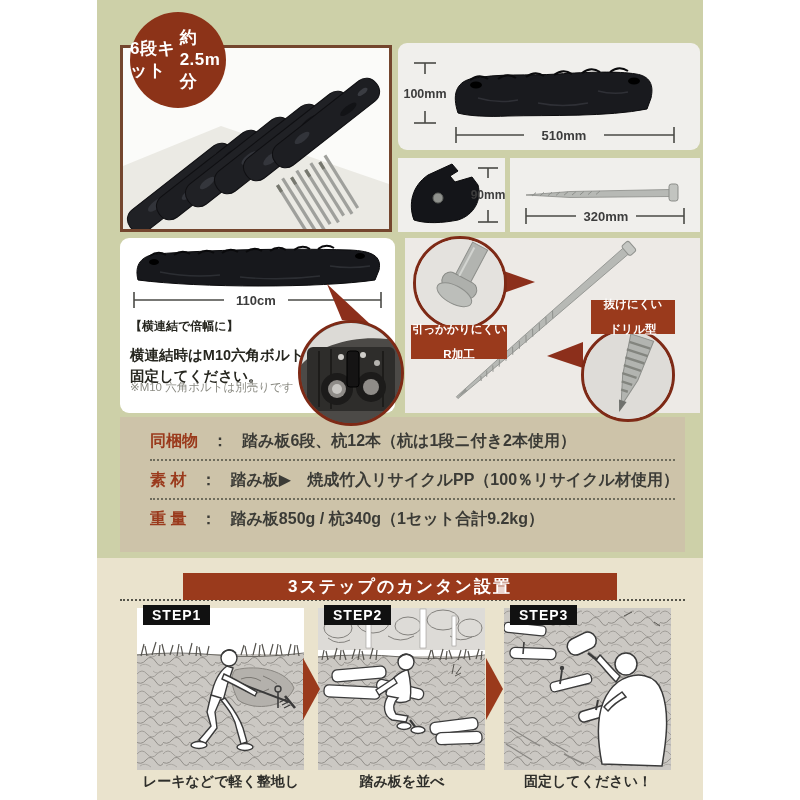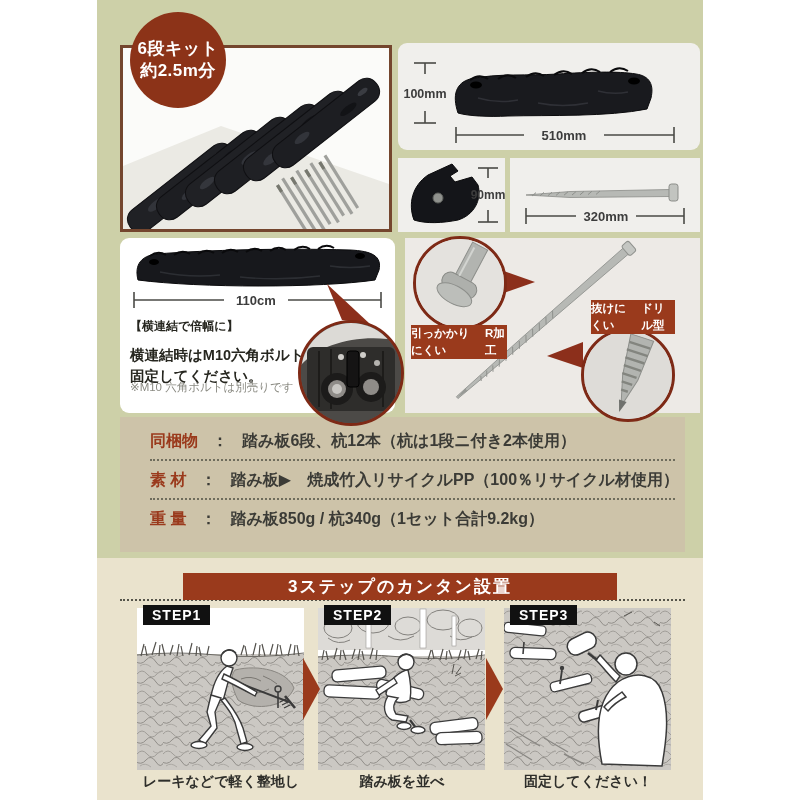--- a/index.html
+++ b/index.html
@@ -7,21 +7,21 @@
         font-family:"Liberation Sans","DejaVu Sans",sans-serif;}
   .content{position:absolute;left:97px;top:0;width:606px;height:800px;}
 
   
   .sect-top{position:absolute;left:0;top:0;width:606px;height:558px;background:var(--sage-bg,#cdd0a8);}
   .panel{position:absolute;box-sizing:border-box;}
   .kit-photo{left:23px;top:45px;width:272px;height:187px;background:#fbfbf9;
              border:3px solid var(--frame-brown,#74462e);}
   .kit-photo svg{display:block;}
   .badge{position:absolute;left:33px;top:12px;width:96px;height:96px;border-radius:50%;
-         background:var(--badge-red,#8c3318);color:#fff;display:flex;flex-direction:column;
+         background:var(--badge-red,#8c3318);color:#fff;display:flex;flex-direction:row;
          align-items:center;justify-content:center;font-weight:700;font-size:17px;line-height:1.3;
          letter-spacing:0.5px;z-index:5;}
   .p-gray{background:#f0efec;}
   .board-dim{left:301px;top:43px;width:302px;height:107px;border-radius:9px;}
   .cross-dim{left:301px;top:158px;width:107px;height:74px;}
   .stake-dim{left:413px;top:158px;width:190px;height:74px;text-align:center;}
   .wide-board{left:23px;top:238px;width:275px;height:175px;background:#ffffff;border-radius:9px;}
   .stake-detail{left:308px;top:238px;width:295px;height:175px;background:#edeae6;}
 
   .dim-text{fill:#3c3c3c;font-weight:700;font-family:"Liberation Sans","DejaVu Sans",sans-serif;}
@@ -30,21 +30,21 @@
   .connect-heading{position:absolute;left:10px;top:80px;font-size:12px;font-weight:700;color:#26261f;}
   .connect-body{position:absolute;left:10px;top:107px;width:195px;font-size:14.5px;font-weight:700;
                 color:#26261f;line-height:1.45;}
   .connect-note{position:absolute;left:10px;top:142px;font-size:11.5px;color:#8a8a82;font-weight:400;}
 
   .inset{position:absolute;border-radius:50%;border:3px solid var(--ring-red,#7e2a16);
          overflow:hidden;z-index:4;background:#555;}
   .inset svg{display:block;}
   .callout{position:absolute;z-index:3;}
   .feature-label{position:absolute;background:var(--accent-red,#9a3a1c);color:#fff;z-index:4;
-                 display:flex;flex-direction:row;align-items:center;justify-content:center;
+                 display:flex;flex-direction:column;align-items:center;justify-content:center;
                  font-size:11.5px;font-weight:700;line-height:1.45;gap:8px;}
 
   
   .specs{position:absolute;left:23px;top:417px;width:565px;height:135px;background:var(--tan-bg,#cdc3a9);
          box-sizing:border-box;padding:9px 10px 6px 30px;}
   .spec-row{display:flex;align-items:flex-start;font-size:16px;font-weight:700;color:#3b3b36;
             line-height:1.45;padding:3px 0;white-space:nowrap;gap:14px;}
   .spec-label{color:var(--accent-red,#9a3a1c);flex:none;}
   .spec-colon{flex:none;}
   .spec-lines{min-width:0;}

